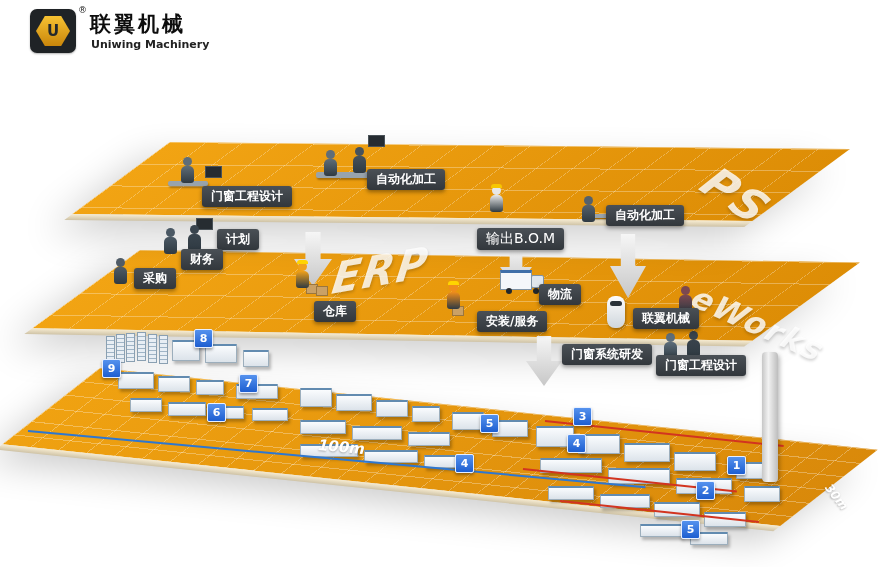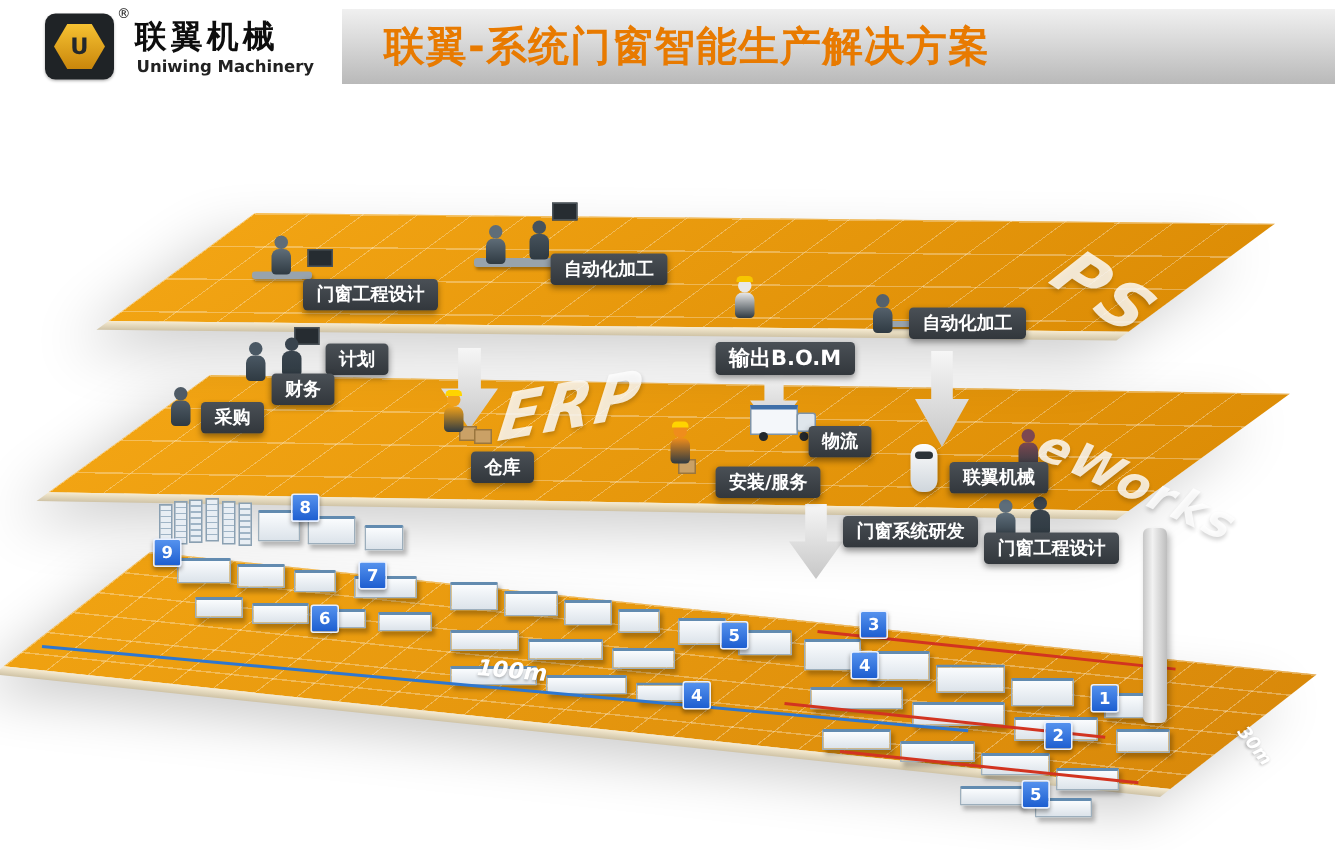--- a/index.html
+++ b/index.html
@@ -43,21 +43,21 @@
   .wm{position:absolute;color:rgba(255,255,255,.82);font-weight:800;font-style:italic;z-index:12;
     text-shadow:1px 2px 3px rgba(0,0,0,.18);letter-spacing:2px;white-space:nowrap;}
   .wm-ps{left:702px;top:170px;font-size:44px;transform:rotate(33deg) skewX(-8deg);}
   .wm-erp{left:332px;top:246px;font-size:42px;transform:rotate(-10deg) skewX(-18deg);}
   .wm-eworks{left:688px;top:306px;font-size:31px;transform:rotate(24deg) skewX(-6deg);}
 
   
   .chip{position:absolute;background:linear-gradient(180deg,#4a5056,#32373c);color:#fff;
     font-size:12px;font-weight:600;padding:2px 9px;border-radius:3px;white-space:nowrap;
     box-shadow:0 2px 4px rgba(0,0,0,.4);z-index:24;}
-  .chip.big{font-size:14px;font-weight:700;}
+  .chip.big{font-size:14px;font-weight:400;}
   .c-eng{left:202px;top:186px}.c-rnd{left:367px;top:169px}.c-bom{left:477px;top:228px}
   .c-proc{left:606px;top:205px}.c-plan{left:217px;top:229px}.c-fin{left:181px;top:249px}
   .c-pur{left:134px;top:268px}.c-wh{left:314px;top:301px}.c-log{left:539px;top:284px}
   .c-inst{left:477px;top:311px}.c-disp{left:633px;top:308px}.c-auto{left:562px;top:344px}
   .c-prog{left:656px;top:355px}
 
   
   .badge{position:absolute;width:17px;height:17px;
     background:linear-gradient(180deg,#5592ee,#1d5ed0);border:1.5px solid #e8f0ff;border-radius:2px;
     color:#fff;font-size:11px;font-weight:800;display:flex;align-items:center;justify-content:center;
@@ -150,23 +150,20 @@
   <div class="badge stn6">3</div>
   <div class="badge stn7">4</div>
   <div class="badge stn8">1</div>
   <div class="badge stn9">2</div>
   <div class="badge stn10">5</div>
 
   <div class="dim dim-100m">100m</div>
   <div class="dim dim-30m">30m</div>
 
   <div class="header">
-    <div class="titlebar">
-      <div class="t">联翼-系统门窗智能生产解决方案</div>
-    </div>
     <div class="logo">
       <div class="hex">
         <span>U</span>
       </div>
     </div>
     <div class="reg">®</div>
     <div class="cn">联翼机械</div>
     <div class="en">Uniwing Machinery</div>
   </div>
 

